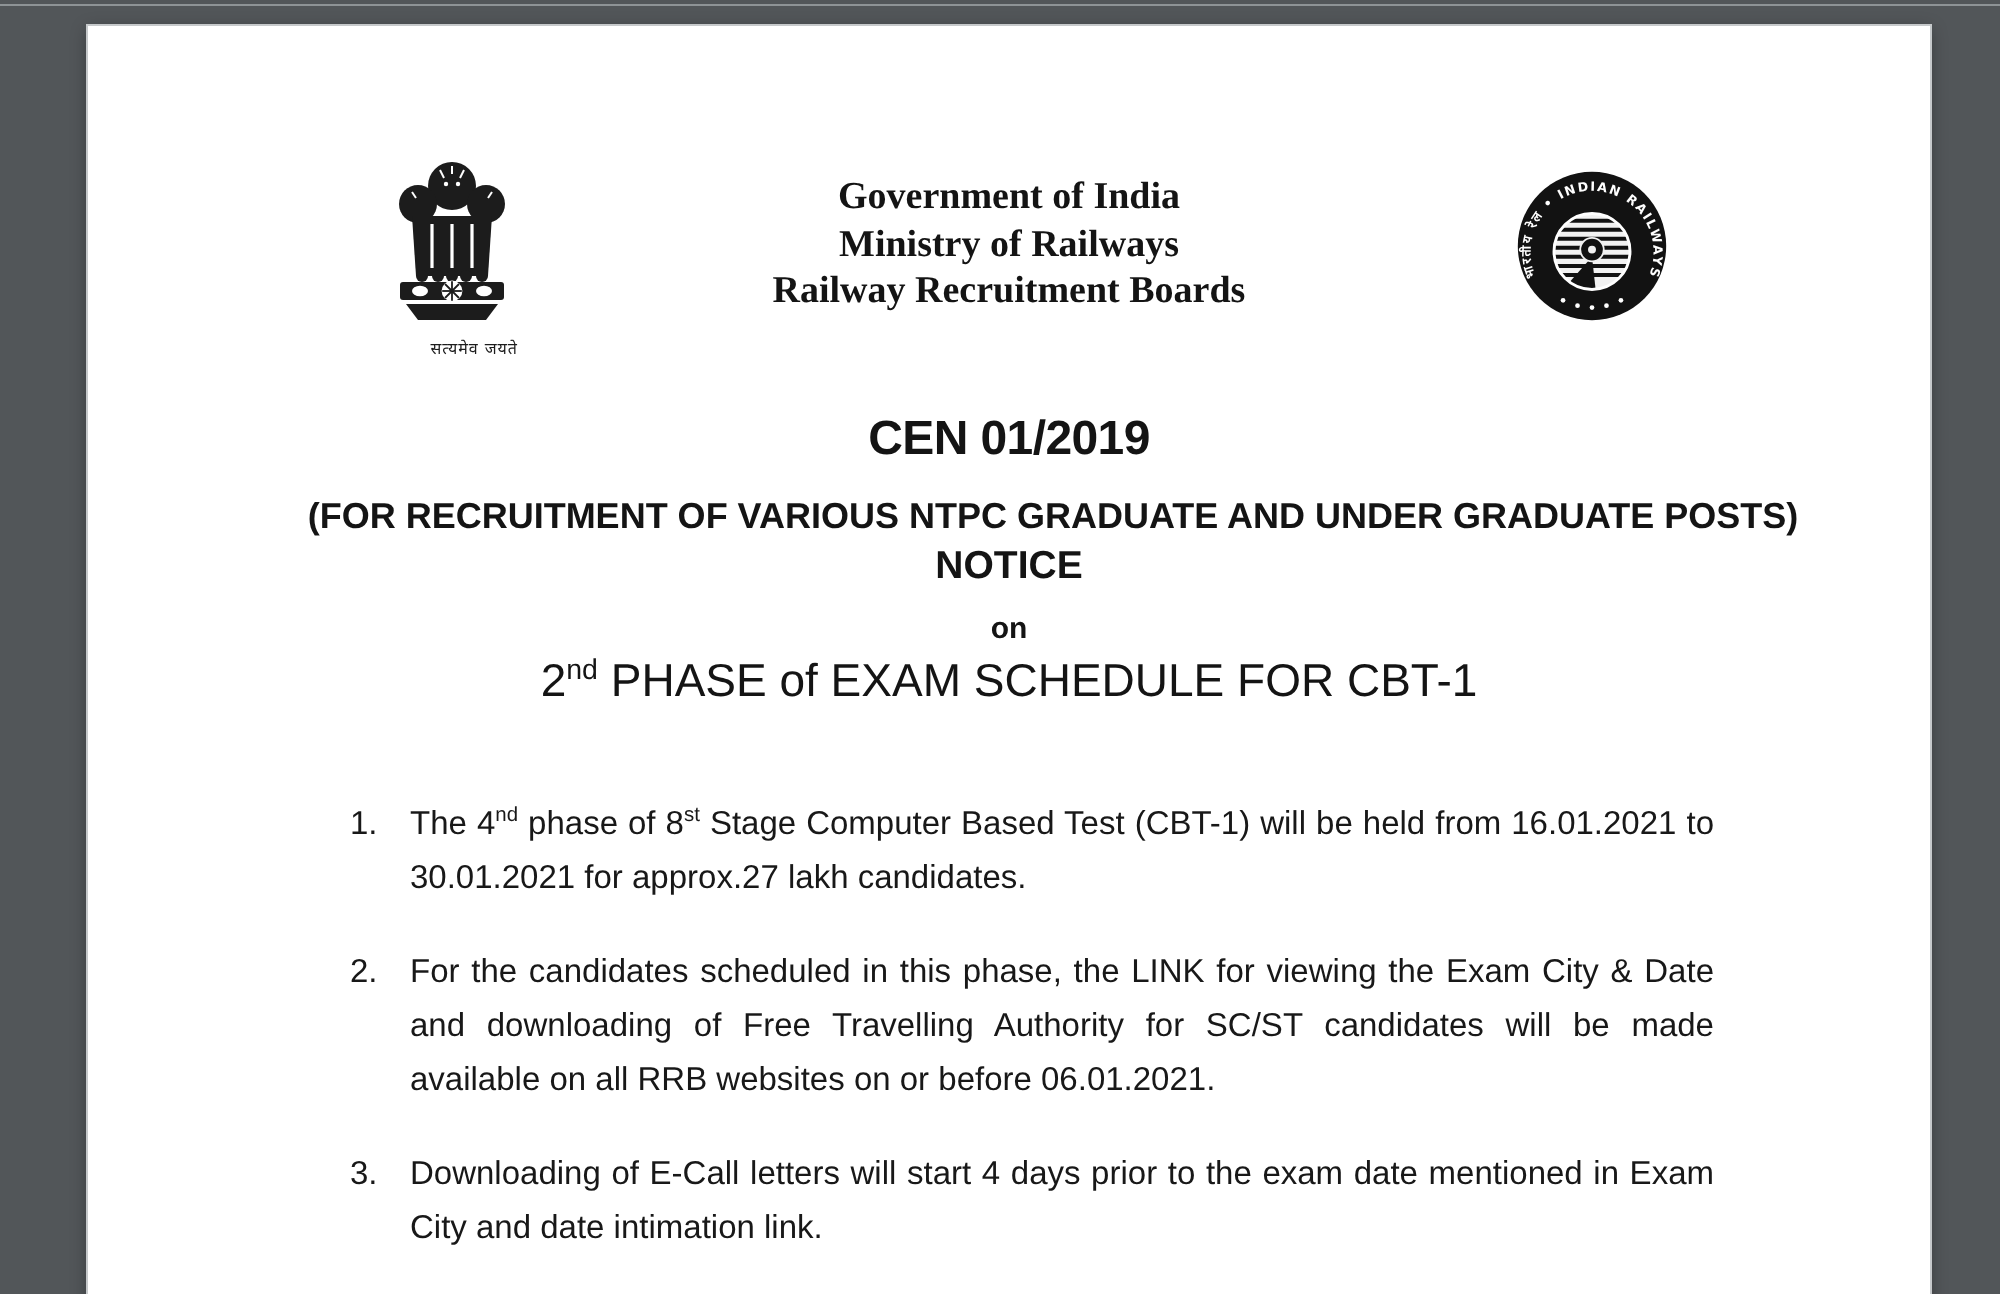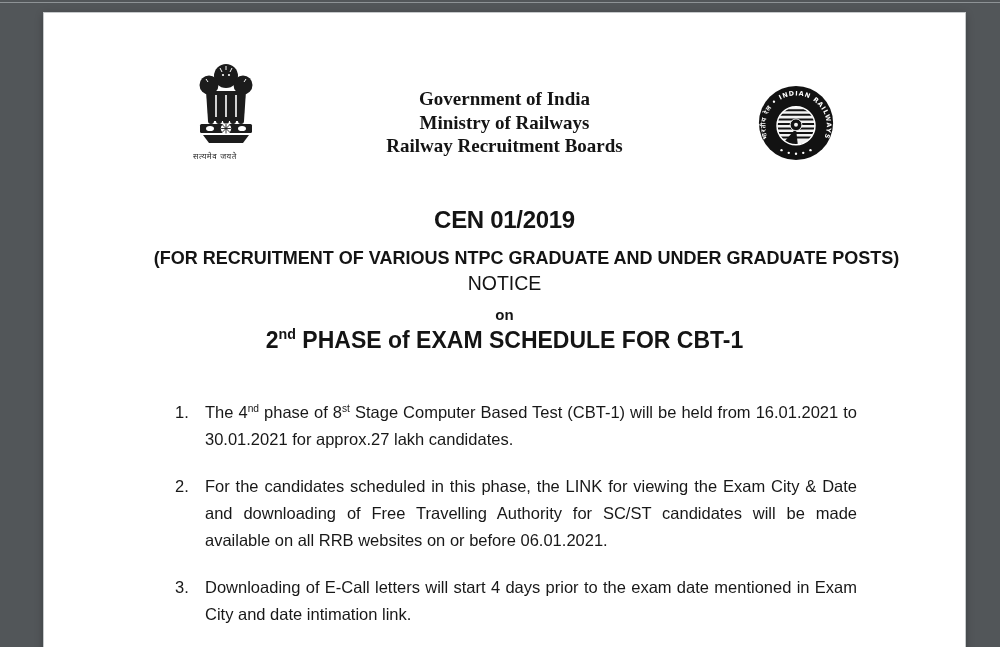--- a/index.html
+++ b/index.html
@@ -11,39 +11,39 @@
   .top-hairline {
     position: absolute; top: 2px; left: 0; width: 1000px; height: 1px;
     background: #8e9396;
   }
   .page {
     position: absolute; left: 44px; top: 13px; width: 921px; height: 680px;
     background: #ffffff;
     box-shadow: 0 0 0 1px #c6c9cb, 0 2px 8px rgba(0,0,0,0.35);
   }
   .emblem-left {
-    position: absolute; left: 149px; top: 48px; width: 66px;
-    text-align: left; color: #1c1c1c;
+    position: absolute; left: 149px; top: 65px; width: 66px;
+    text-align: right; color: #1c1c1c;
   }
   .emblem-motto {
     font-family: "DejaVu Sans", sans-serif;
     font-size: 8px; line-height: 10px; margin-top: 1px;
     letter-spacing: 0.5px; color: #1c1c1c;
   }
   .emblem-right { position: absolute; left: 714px; top: 72px; width: 76px; height: 76px; }
   .letterhead-lines {
     padding-top: 74px; text-align: center;
     font-weight: bold; font-size: 19px; line-height: 23.5px; color: #141414; font-family: Liberation Serif, serif;
   }
   .title-block { text-align: center; color: #141414; }
   .cen-title   { margin-top: 46px; font-weight: bold; font-size: 24px; line-height: 32px; letter-spacing: -0.3px; }
   .subtitle    { margin-top: 12px; font-weight: bold; font-size: 18px;  line-height: 20px; padding-left: 44px; }
-  .notice-label{ margin-top: 4px;  font-weight: normal; font-size: 19.5px;line-height: 22px; }
+  .notice-label{ margin-top: 4px;  font-weight: bold; font-size: 19.5px;line-height: 22px; }
   .on-label    { margin-top: 11px; font-weight: bold; font-size: 15px;  line-height: 19px; }
-  .phase-title { margin-top: 3px;  font-weight: bold; font-size: 23px;  line-height: 27px; }
+  .phase-title { margin-top: 3px;  font-weight: normal; font-size: 23px;  line-height: 27px; }
   .items { margin: 45px 0 0 131px; width: 682px; color: #181818; }
   .item { display: flex; margin-bottom: 20px; font-size: 16.5px; line-height: 27px; }
   .num { flex: none; width: 30px; }
   .item-text { flex: 1; margin: 0; text-align: justify; }
   sup { font-size: 0.62em; line-height: 0; vertical-align: super; font-weight: inherit; }
 </style>
 </head>
 <body>
 
 <div class="top-hairline"></div>

